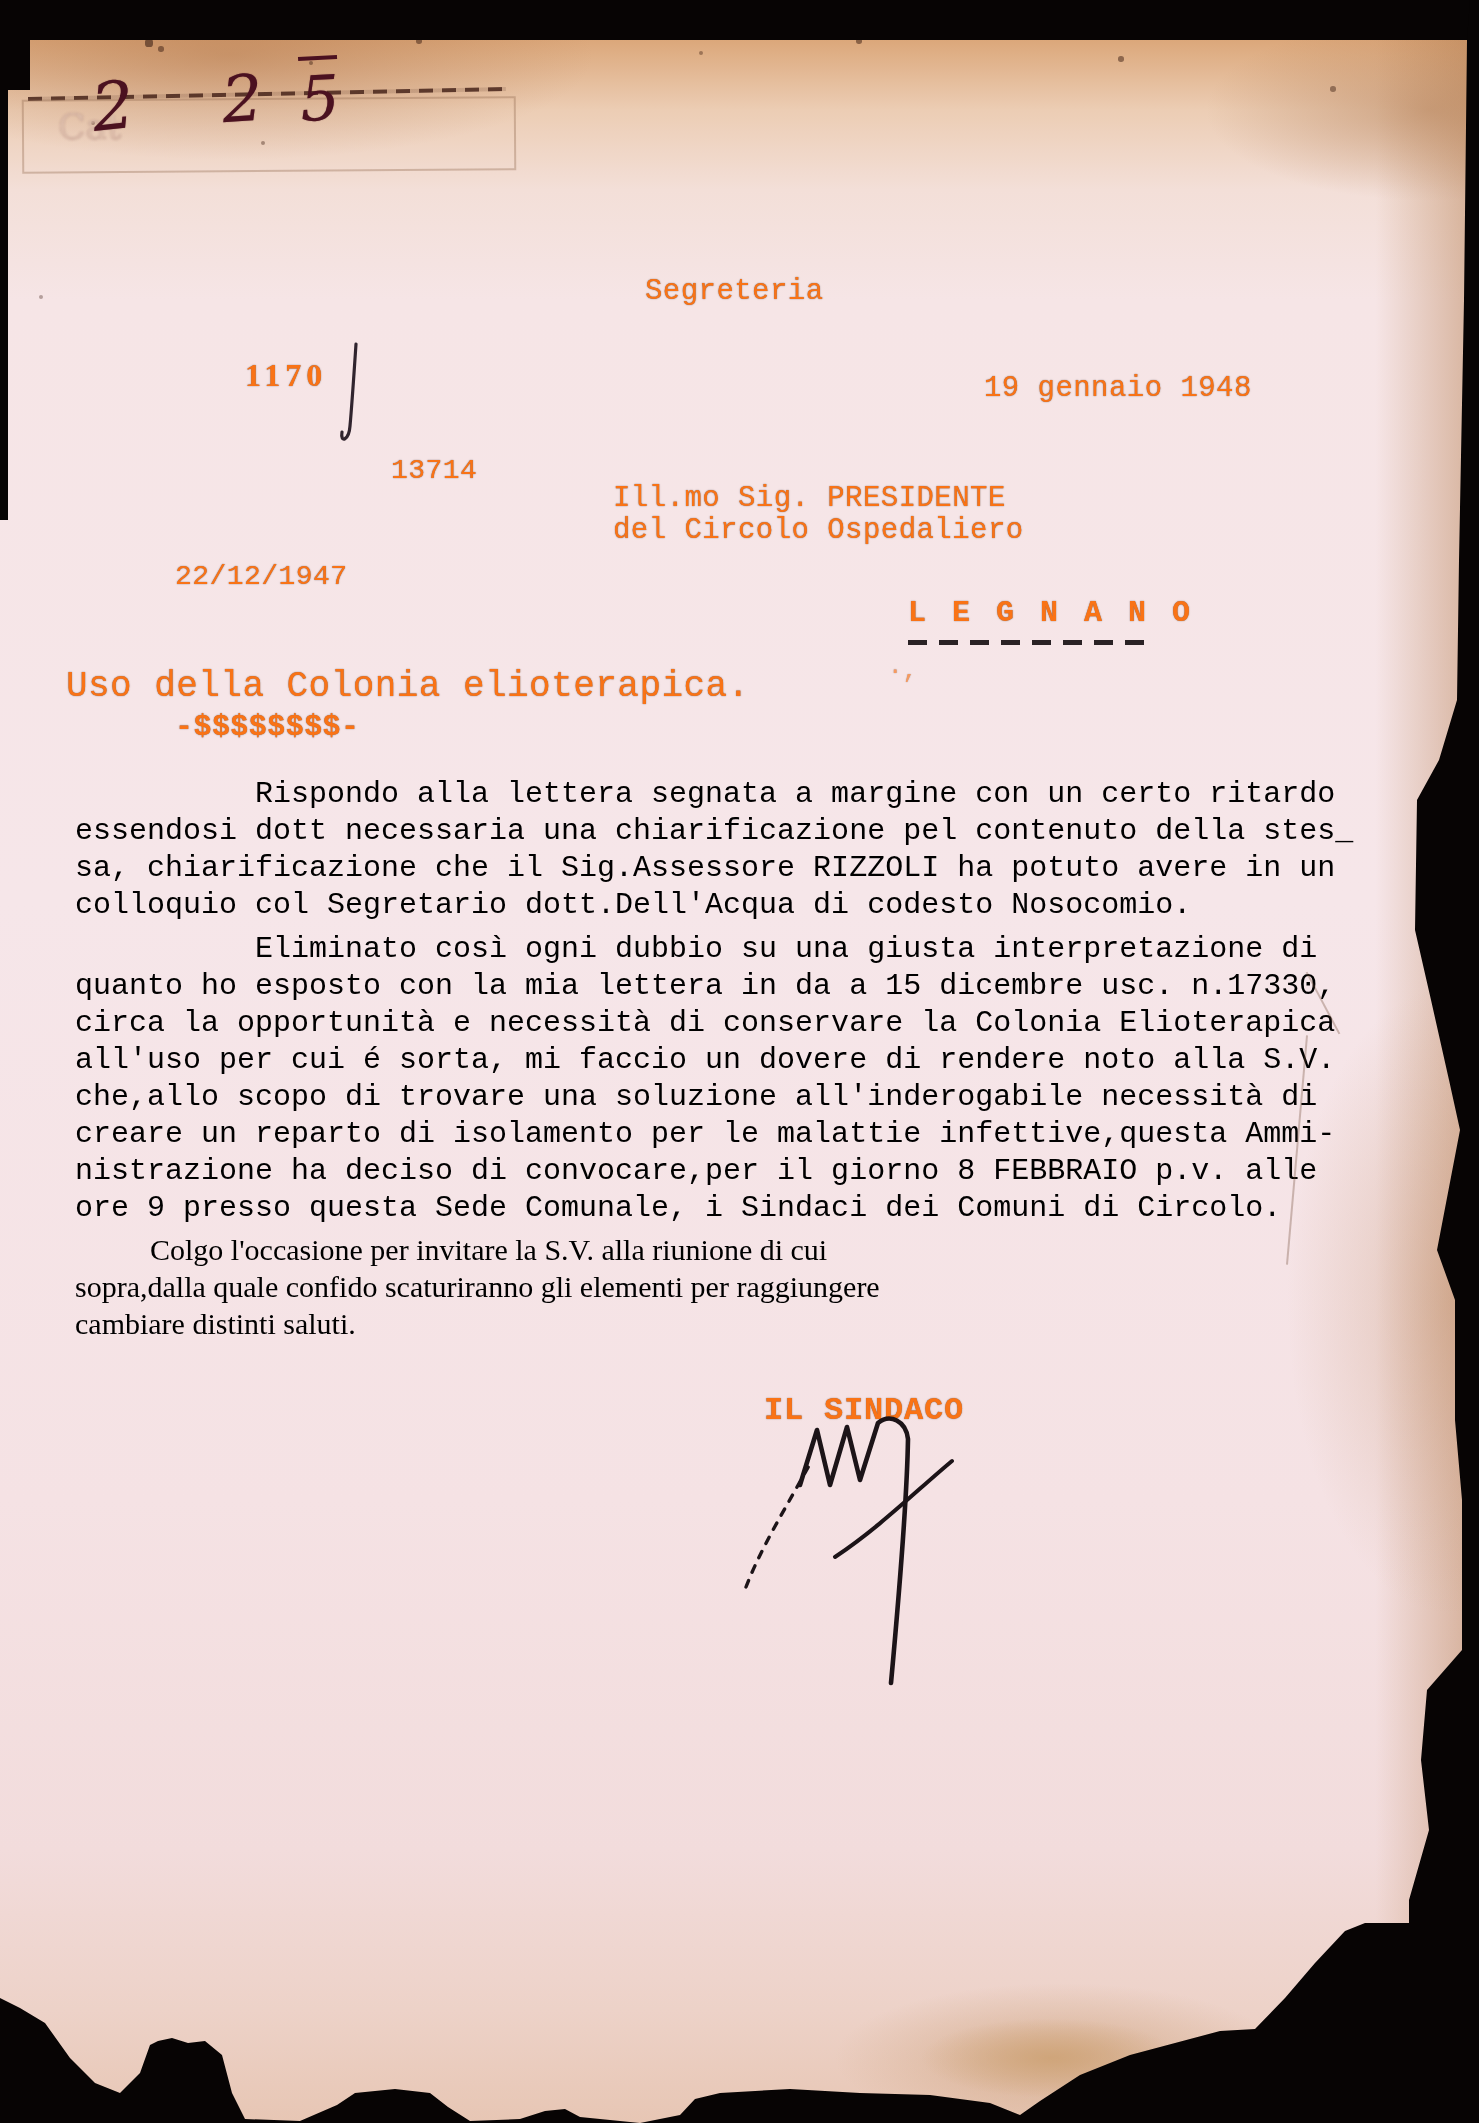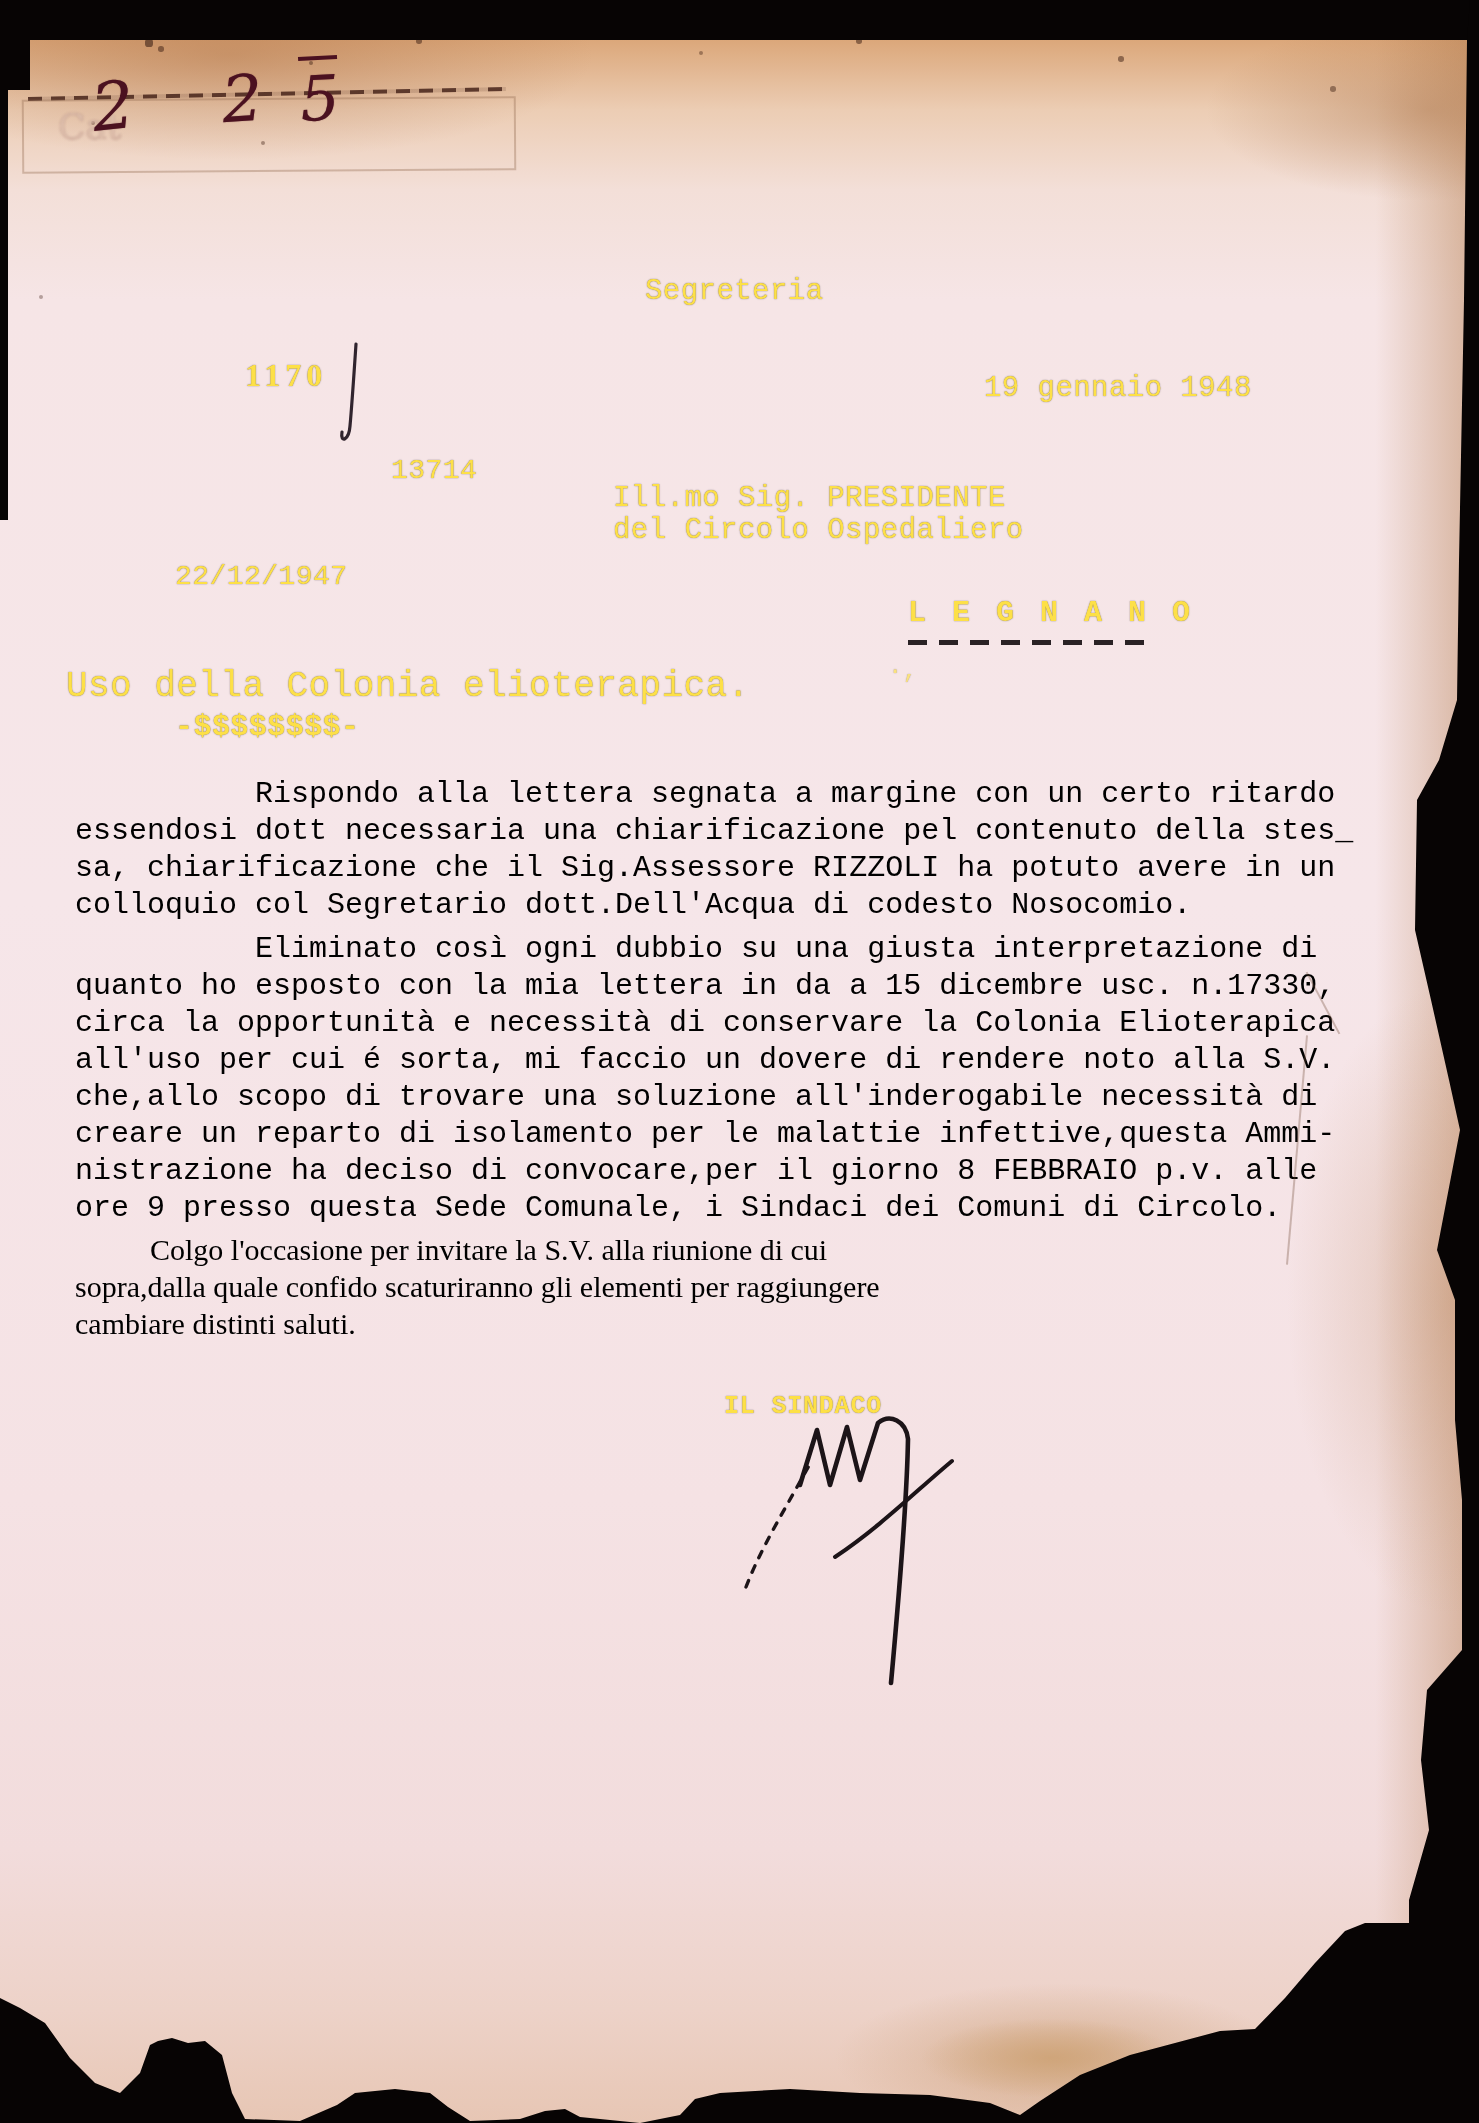--- a/index.html
+++ b/index.html
@@ -9,21 +9,21 @@
     background:
       radial-gradient(ellipse 320px 130px at 1430px 110px, rgba(176,123,82,0.50), transparent 70%),
       radial-gradient(ellipse 520px 150px at 230px 55px,  rgba(167,106,62,0.42), transparent 70%),
       radial-gradient(ellipse 300px 100px at 1060px 2058px, rgba(198,152,108,0.55), transparent 75%),
       radial-gradient(ellipse 220px 420px at 1452px 1300px, rgba(186,132,88,0.35), transparent 75%),
       linear-gradient(90deg, rgba(197,146,100,0) 93%, rgba(183,128,82,0.45) 99%),
       linear-gradient(180deg, #be8152 0px, #d9a272 30px, #eccdb4 110px, #f3dfd8 190px,
                       #f6e5e6 300px, #f6e6e9 900px, #f5e2e4 1500px, #f2dcdc 1850px,
                       #edd2c8 2010px, #e7c6b4 2123px);
     background-color:#f6e6e9;}
-  .typed{position:absolute;color:#fde047;text-shadow:0 0 1.2px rgba(44,34,38,.75);
+  .typed{position:absolute;color:#f97316;text-shadow:0 0 1.2px rgba(44,34,38,.75);
          letter-spacing:.45px;white-space:pre;}
   .hw{position:absolute;color:#4b1120;font-family:"DejaVu Serif",serif;font-style:italic;
       text-shadow:0 0 1px rgba(75,17,32,.6);}
   .line{white-space:pre;height:37px;}
   .para{position:absolute;left:75px;font-size:30px;line-height:37px;}
   .blackshape{position:absolute;background:#070404;}
   .stain{position:absolute;border-radius:50%;pointer-events:none;}
   .crease{position:absolute;background:rgba(110,70,50,.32);}
   .dashline{position:absolute;height:5px;
     background:repeating-linear-gradient(90deg,#2a2225 0 19px, transparent 19px 31px);}
@@ -97,21 +97,21 @@
     <div class="line">nistrazione ha deciso di convocare,per il giorno 8 FEBBRAIO p.v. alle</div>
     <div class="line">ore 9 presso questa Sede Comunale, i Sindaci dei Comuni di Circolo.</div>
   </div>
 
   <div class="para" style="top:1231px;font-family:Liberation Serif, serif;">
     <div class="line">          Colgo l'occasione per invitare la S.V. alla riunione di cui</div>
     <div class="line">sopra,dalla quale confido scaturiranno gli elementi per raggiungere</div>
     <div class="line">cambiare distinti saluti.</div>
   </div>
 
-  <div class="typed" style="left:724px;top:1392px;font-size:25px;font-weight:bold;letter-spacing:.8px;">IL SINDACO</div>
+  <div class="typed" style="left:764px;top:1392px;font-size:32px;font-weight:bold;letter-spacing:.8px;">IL SINDACO</div>
 
   <svg style="left:700px;top:1405px;" width="320" height="300" viewBox="0 0 320 300">
     <path d="M 46,182 C 62,140 90,96 112,55" fill="none" stroke="#1c1418" stroke-width="3.4" stroke-linecap="round" stroke-dasharray="7 9"></path>
     <path d="M 100,80 L 117,25 L 130,80 L 147,22 L 160,75 L 178,18
              C 190,8 206,16 208,34 C 207,92 200,180 191,278" fill="none" stroke="#1c1418" stroke-width="4.6" stroke-linecap="round" stroke-linejoin="round"></path>
     <path d="M 135,152 C 180,122 216,86 252,56" fill="none" stroke="#1c1418" stroke-width="4" stroke-linecap="round"></path>
   </svg>
 
   <div class="crease" style="left:1296px;top:1035px;width:2px;height:230px;transform:rotate(5deg);"></div>
   <div class="crease" style="left:1322px;top:968px;width:2px;height:70px;transform:rotate(-28deg);"></div>

